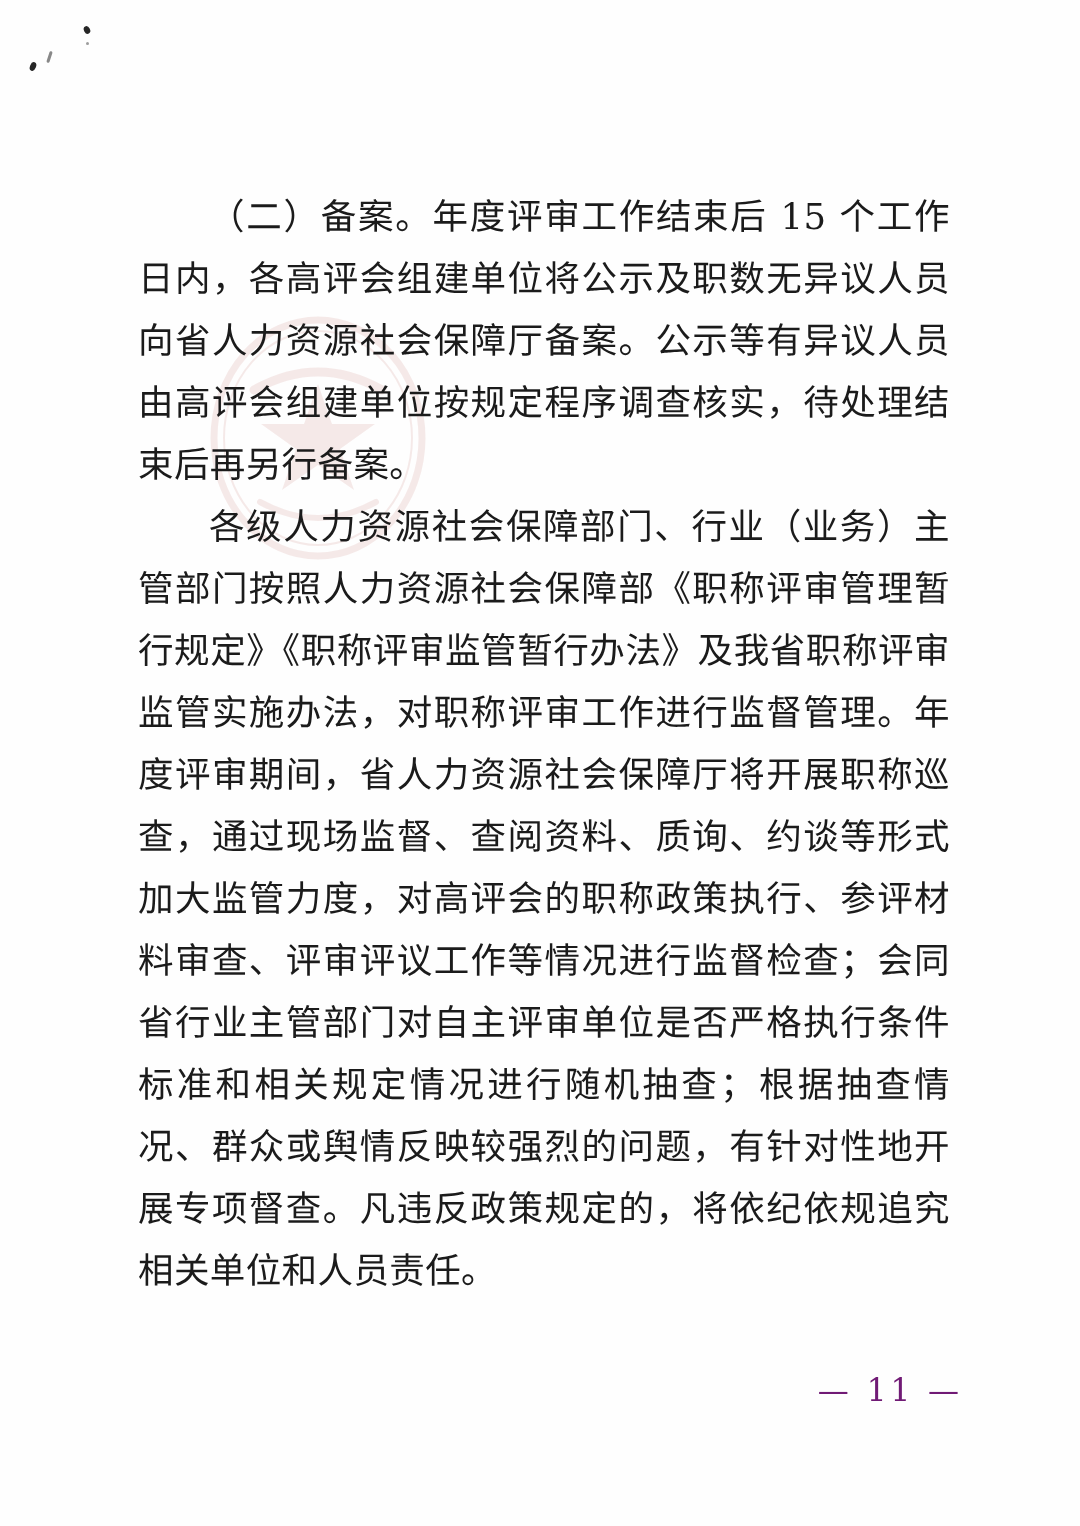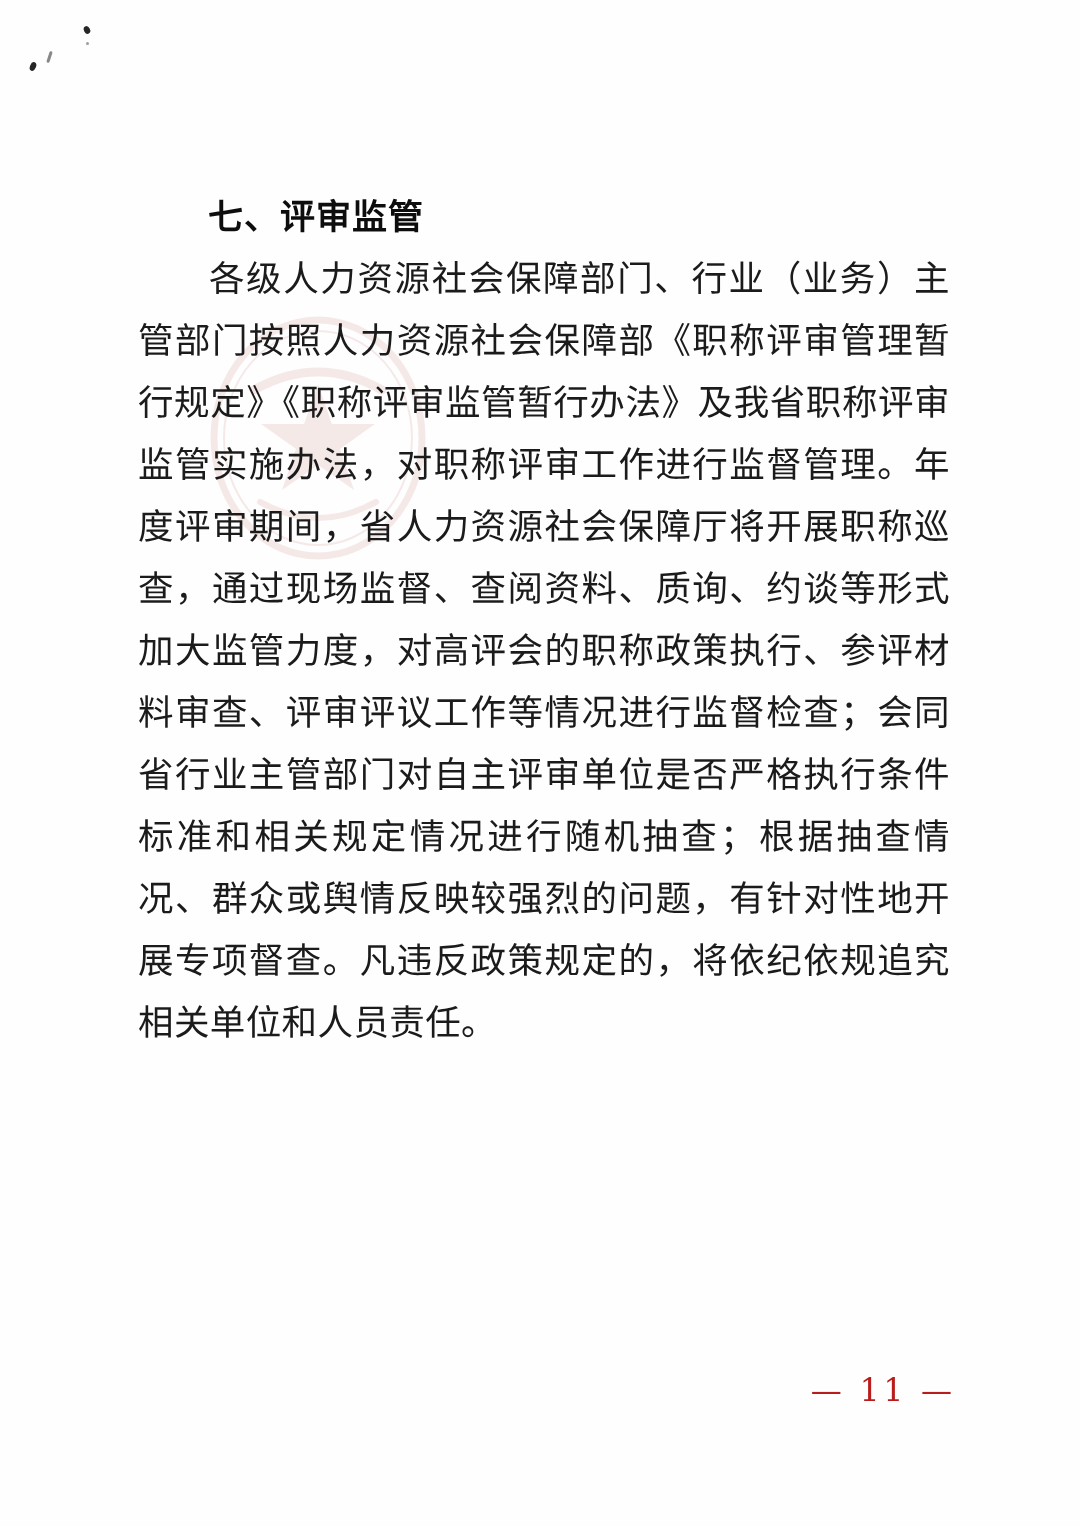--- a/index.html
+++ b/index.html
@@ -75,25 +75,25 @@
     line-height: 62px;
     text-indent: 2em;
     font-weight: bold;
     letter-spacing: 1px;
     color: #0d0d0d;
     font-family: "DejaVu Sans", "Liberation Sans", sans-serif;
   }
 
   .page-number {
     position: absolute;
-    right: 124px;
+    right: 117px;
     bottom: 118px;
     font-size: 31px;
     letter-spacing: 4px;
-    color: #b91c1c;
+    color: #701a75;
     z-index: 2;
     white-space: nowrap;
     margin-top: 28px;
   }
 </style>
 </head>
 <body>
 
 <div class="page">
 
@@ -107,23 +107,23 @@
     </svg>
   </div>
 
   <span class="speck s1"></span>
   <span class="speck s2"></span>
   <span class="speck s3"></span>
   <span class="speck s4"></span>
 
   <div class="body-text">
 
+    <p class="para tight-lead">（二）备案。年度评审工作结束后 15 个工作日内，各高评会组建单位将公示及职数无异议人员向省人力资源社会保障厅备案。公示等有异议人员由高评会组建单位按规定程序调查核实，待处理结束后再另行备案。</p>
 
 
-    <h2 class="heading">七、评审监管</h2>
 
     <p class="para">各级人力资源社会保障部门、行业（业务）主管部门按照人力资源社会保障部《职称评审管理暂行规定》《职称评审监管暂行办法》及我省职称评审监管实施办法，对职称评审工作进行监督管理。年度评审期间，省人力资源社会保障厅将开展职称巡查，通过现场监督、查阅资料、质询、约谈等形式加大监管力度，对高评会的职称政策执行、参评材料审查、评审评议工作等情况进行监督检查；会同省行业主管部门对自主评审单位是否严格执行条件标准和相关规定情况进行随机抽查；根据抽查情况、群众或舆情反映较强烈的问题，有针对性地开展专项督查。凡违反政策规定的，将依纪依规追究相关单位和人员责任。</p>
 
   </div>
 
   <div class="page-number">— 11 —</div>
 
 </div>
 
 </body></html>

